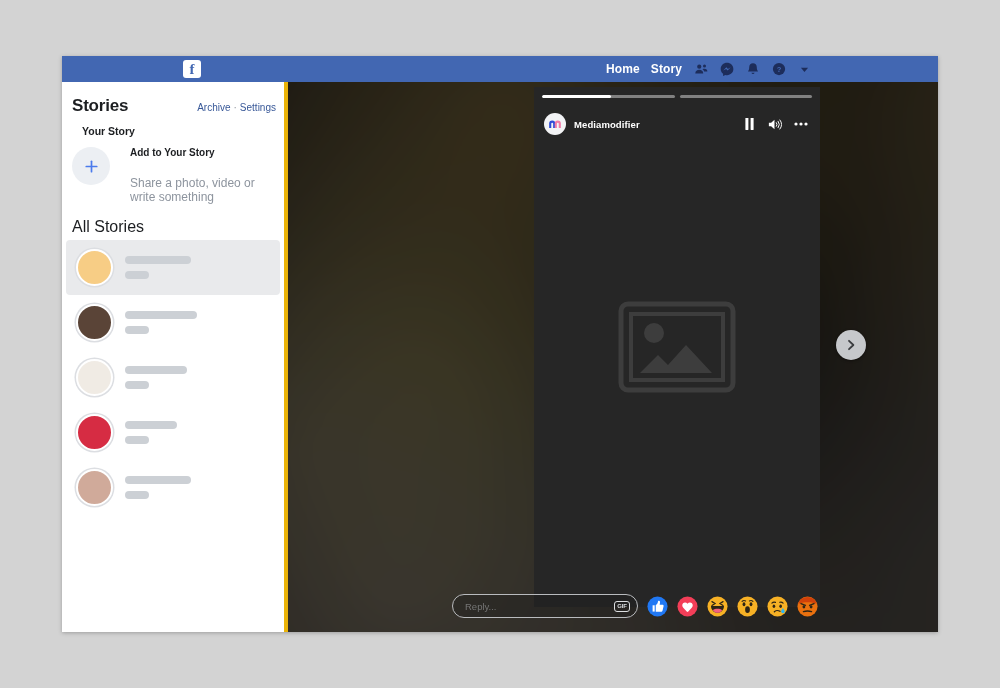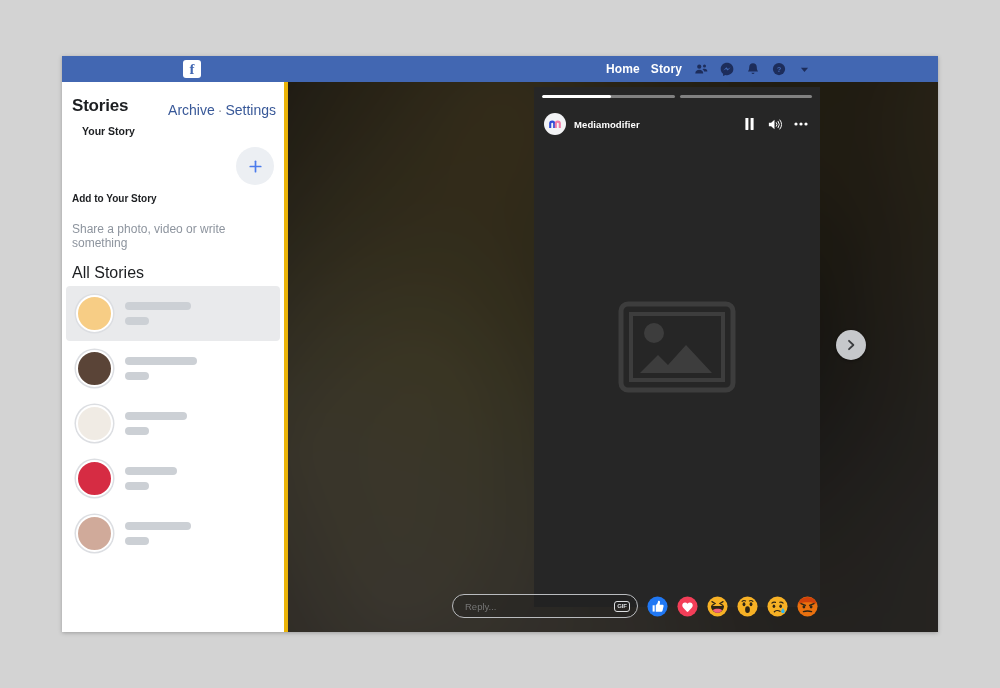--- a/index.html
+++ b/index.html
@@ -56,31 +56,30 @@
   .nav-caret svg { width:9px; height:9px; }
 
   
   #sidebar {
     position:absolute; left:0; top:26px; width:226px; height:550px;
     background:#fff; border-right:4px solid #eab308;
   }
   #sb-head { padding:14px 16px 0 10px; position:relative; }
   #sb-title { font-size:17px; font-weight:bold; color:#1c1e21; letter-spacing:-.2px; }
   #sb-links {
-    position:absolute; right:8px; top:20px; font-size:14px; color:#385898;
+    position:absolute; right:8px; top:20px; font-size:10px; color:#385898;
     display:flex; align-items:center; gap:3px;
   }
   #sb-links span { cursor:pointer; }
   #sb-links .dot { color:#90949c; cursor:default; }
   #sb-sub { font-size:10.5px; font-weight:bold; color:#1c1e21; margin:9px 0 0 10px; }
 
   #add-row {
-    display:flex; align-items:flex-end; gap:8px; padding:10px 10px 2px 10px;
+    display:flex; align-items:flex-start; gap:20px; padding:10px 10px 2px 10px;
     cursor:pointer;
-    flex-direction:column;
   }
   #add-avatar {
     width:38px; height:38px; border-radius:50%; background:#eceff3;
     display:flex; align-items:center; justify-content:center; flex:0 0 38px;
   }
   #add-avatar svg { width:15px; height:15px; stroke:#4b7bec; }
   #add-title { font-size:10px; font-weight:bold; color:#1c1e21; }
   #add-sub { font-size:12px; color:#8d949e; margin-top:18px; }
 
   #all-stories-label {

